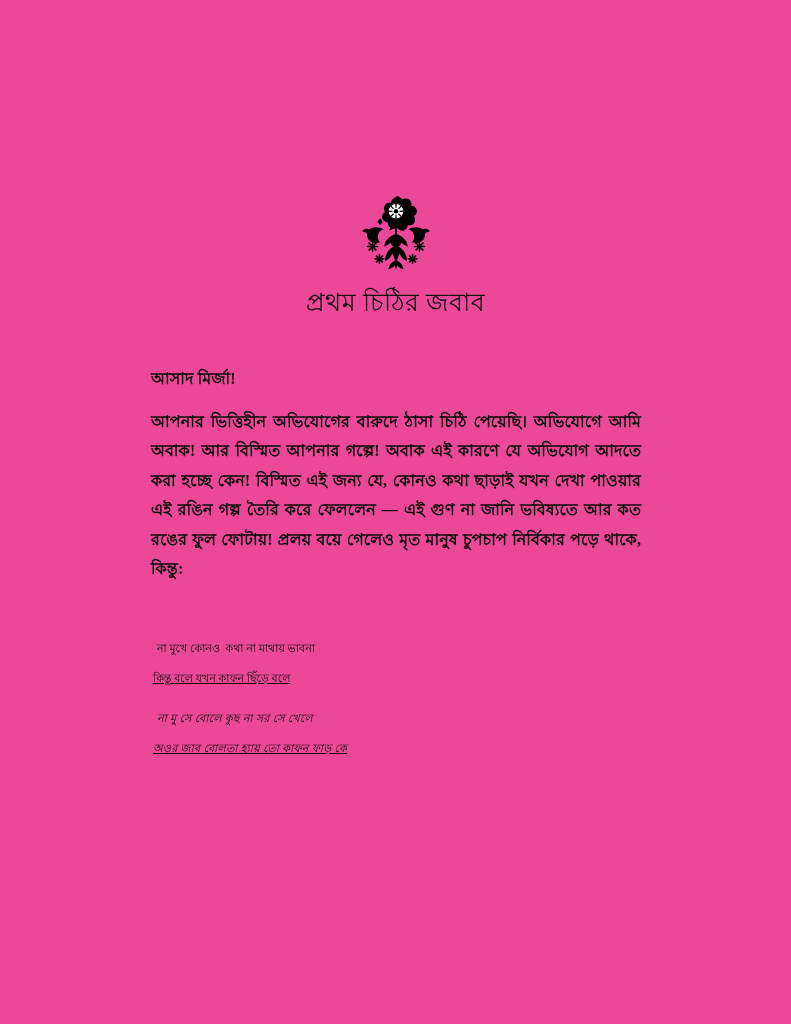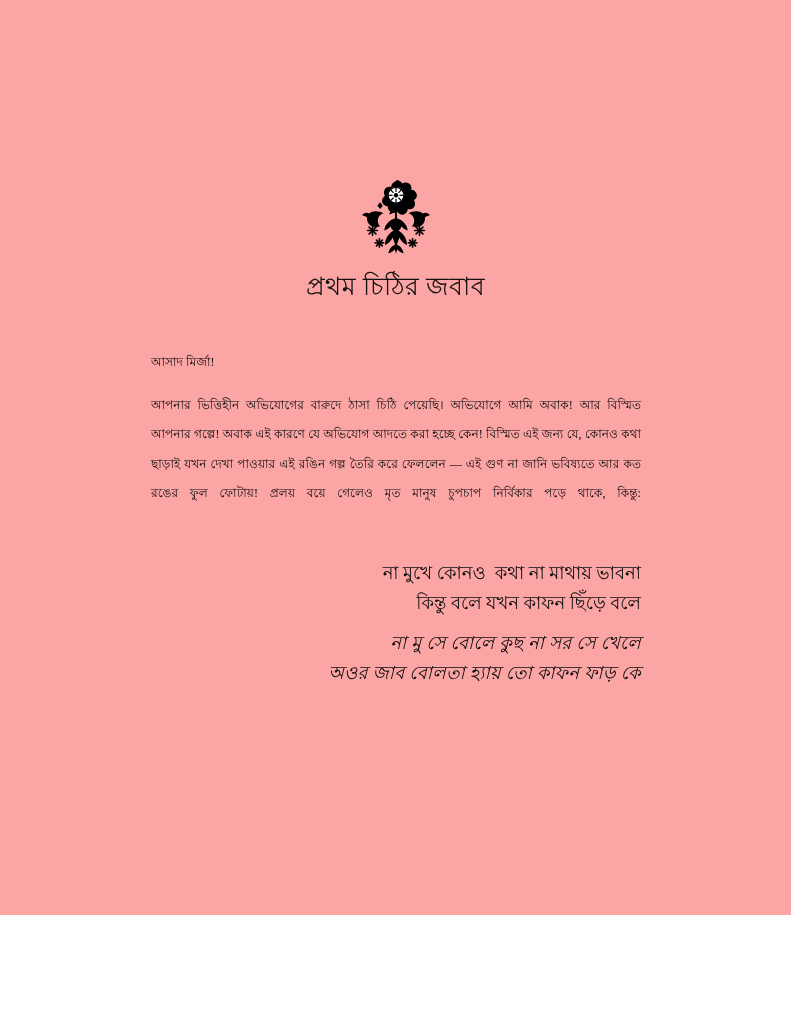--- a/index.html
+++ b/index.html
@@ -11,25 +11,25 @@
     width: 791px;
     height: 1024px;
     font-family: "Liberation Serif", "DejaVu Serif", serif;
     color: #000000;
     overflow: hidden;
     position: relative;
   }
 
   .page {
     width: 791px;
-    height: 915px;
+    height: 1024px;
     box-sizing: border-box;
-    padding: 0;
+    padding: 16px;
     position: relative;
-    background: #fca5a5;
+    background: #ec4899;
   }
 
   
   .ornament-wrap {
     width: 100%;
     text-align: center;
     padding-top: 178px;
     line-height: 0;
   }
   .ornament {
@@ -52,56 +52,57 @@
   
   .body-block {
     margin: 0 auto;
     width: 490px;
     padding-left: 1px;
     margin-top: 46px;
   }
 
   p.para {
     margin: 0;
-    font-size: 12px;
+    font-size: 16px;
     line-height: 29.5px;
     text-align: justify;
     text-justify: inter-word;
     color: #0a0a0a;
     letter-spacing: 0.1px;
+    font-weight: bold;
   }
   p.para.salutation {
     text-align: left;
     margin-bottom: 13px;
   }
   
   p.para.continued::after {
     content: "";
     display: inline-block;
     width: 100%;
   }
   .verse-block {
     margin-top: 20px;
   }
   .verse-block.second {
     margin-top: 10px;
   }
   .verse-line {
-    font-size: 18px;
+    font-size: 11px;
     line-height: 30px;
-    text-align: right;
+    text-align: left;
     color: #0a0a0a;
     white-space: pre;
   }
   .verse-block.second .verse-line {
     font-style: italic;
     letter-spacing: 0.3px;
   }
   .verse-line.indent-a { padding-left: 6px; }
-  .verse-line.indent-b { padding-left: 2px; }
+  .verse-line.indent-b { padding-left: 2px; text-decoration: underline; }
 
   .after-verse {
     margin-top: 22px;
   }
   .after-verse-2 {
     margin-top: 22px;
   }
 </style>
 </head>
 <body>

